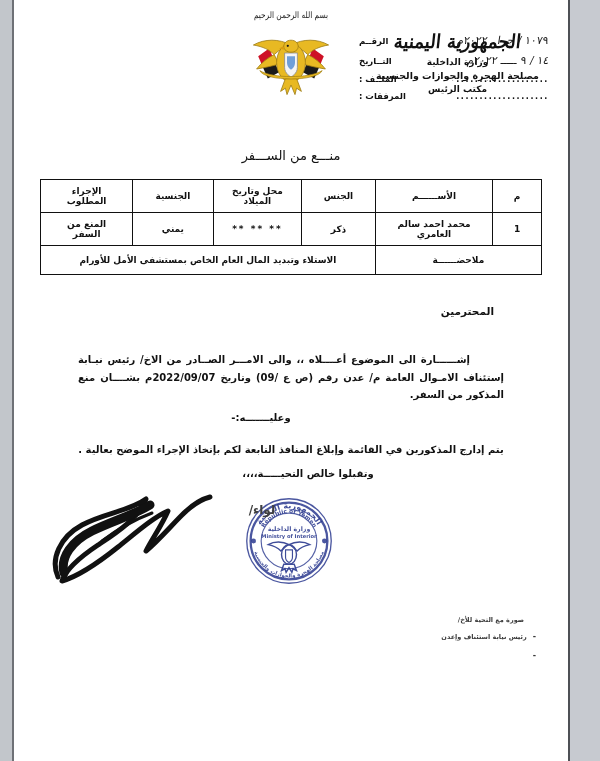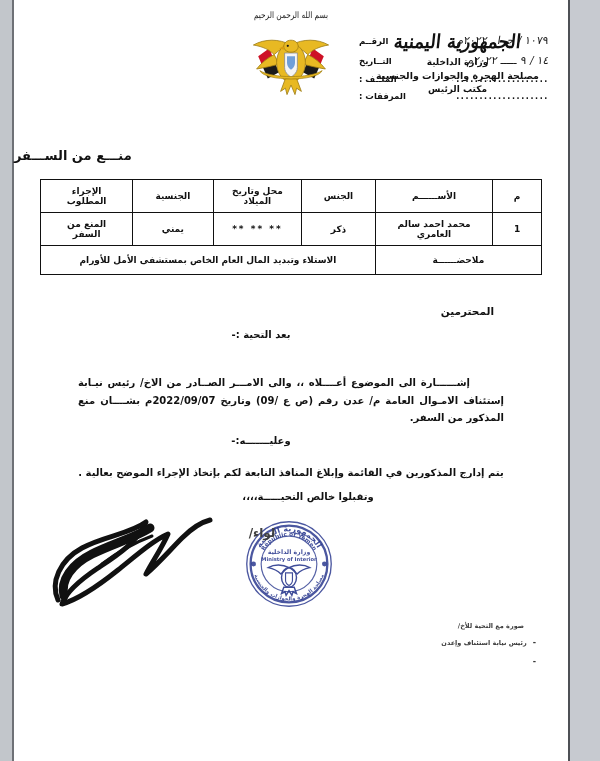--- a/index.html
+++ b/index.html
@@ -61,21 +61,21 @@
     font-family:"DejaVu Serif","Liberation Serif",serif;
     font-size:19px;font-weight:bold;letter-spacing:-1px;
     transform:skewX(-6deg) scaleX(.95);margin-bottom:5px;
   }
   .min-l1{font-size:9px;font-weight:bold;letter-spacing:.8px;margin-bottom:3px;}
   .min-l2{font-size:9.5px;font-weight:bold;letter-spacing:.2px;margin-bottom:3px;}
   .min-l3{font-size:9px;font-weight:bold;letter-spacing:.6px;}
 
   
   .doc-title{
-    text-align:left;font-size:13px;font-weight:bold;color:#111;
+    text-align:center;font-size:13px;font-weight:normal;color:#111;
     letter-spacing:1px;margin-top:8px;
   }
 
   
   .tbl-wrap{margin:16px 26px 0 26px;}
   table.persons{
     width:100%;border-collapse:collapse;direction:rtl;
     border:1.6px solid #111;
   }
   table.persons th,table.persons td{
@@ -134,21 +134,21 @@
     color:#404040;line-height:1.95;
   }
   .sig-rank{font-size:12px;font-weight:bold;}
   .sig-name{font-size:13px;font-weight:bold;}
   .sig-role{font-size:13px;font-weight:bold;}
 
   .scribble{position:absolute;right:300px;top:0px;width:200px;height:110px;}
   .stamp{position:absolute;right:205px;top:8px;width:96px;height:96px;}
 
   
-  .cc{position:absolute;right:18px;bottom:84px;width:230px;color:#3a3a3a;}
+  .cc{position:absolute;right:18px;bottom:90px;width:230px;color:#3a3a3a;}
   .cc-title{font-size:6.5px;font-weight:bold;margin-bottom:9px;padding-right:26px;}
   .cc-item{
     display:flex;flex-direction:row;align-items:baseline;gap:6px;
     font-size:6.5px;font-weight:bold;margin-bottom:11px;padding-right:14px;
   }
   .cc-bullet{font-size:8px;line-height:1;}
   .cc-empty{min-height:6px;}
 </style>
 </head>
 <body>
@@ -250,21 +250,20 @@
         </tbody>
       </table>
     </div>
 
     <div class="body-area">
 
       <div class="addressee-row">
         <span class="respect">المحترمين</span>
       </div>
 
-      <div class="greeting">بعد التحية :-</div>
 
       <div class="para">
         <span class="indent"></span><span>إشــــــارة الى الموضوع أعــــلاه ،، والى الامـــر الصــادر من الاخ/ رئيس نيـابة إستئناف الامـوال العامة م/ عدن رقم (ص ع /09) وتاريخ 2022/09/07م  بشــــان منع المذكور من السفر.</span>
       </div>
 
       <div class="therefore">وعليـــــــه:-</div>
 
       <div class="para2">يتم إدارج المذكورين في القائمة وإبلاغ المنافذ التابعة لكم بإتخاذ الإجراء الموضح بعالية .</div>
 
       <div class="closing">وتقبلوا خالص التحيـــــة،،،،</div>

